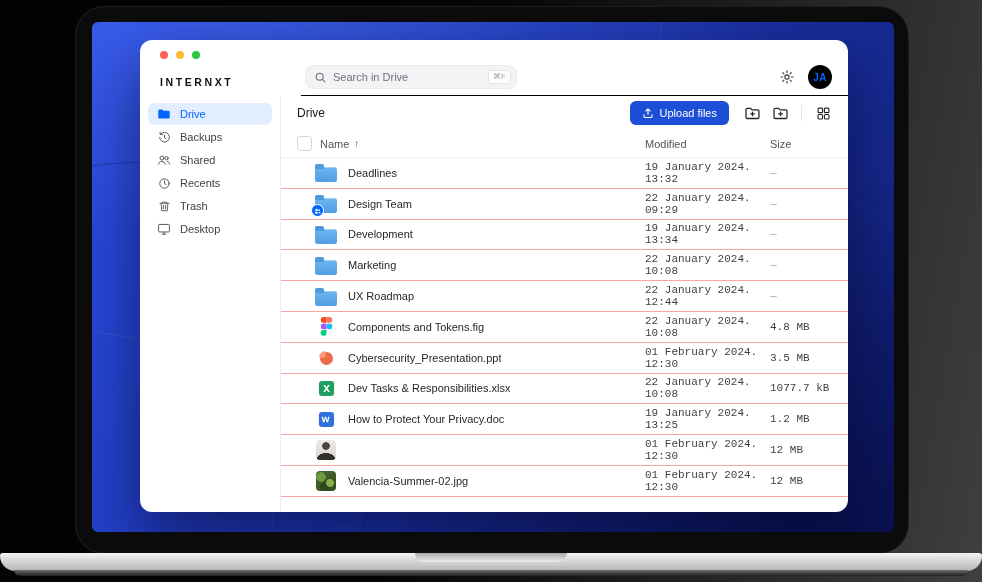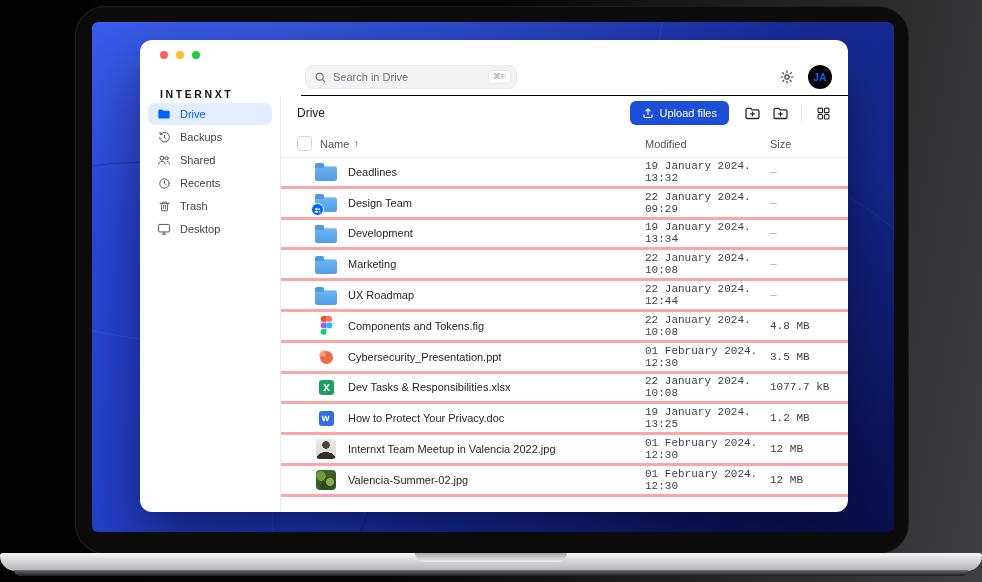--- a/index.html
+++ b/index.html
@@ -26,21 +26,21 @@
     border-radius:3px 3px 16px 16px;}
   .base::after{content:"";position:absolute;left:14px;right:14px;bottom:-5px;height:6px;background:linear-gradient(#6e6e70,#1c1c1d);border-radius:0 0 12px 12px;}
   .base-notch{position:absolute;left:50%;transform:translateX(-50%);top:553px;width:152px;height:9px;background:linear-gradient(#a9a9ab,#ececed);border-radius:0 0 11px 11px;}
   
   .window{position:absolute;left:48px;top:18px;width:708px;height:472px;background:#fff;border-radius:12px;
     box-shadow:0 24px 60px rgba(0,0,25,.5);display:flex;flex-direction:column;overflow:hidden;}
   .topbar{height:56px;display:flex;flex:none;position:relative;}
   .traffic{position:absolute;left:20px;top:11px;display:flex;gap:8px;}
   .dot{width:8px;height:8px;border-radius:50%;}
   .dot.r{background:#ff5f57}.dot.y{background:#febc2e}.dot.g{background:#28c840}
-  .topbar-left{width:141px;flex:none;display:flex;align-items:flex-start;padding:0 0 8px 20px;margin-top:48px;}
+  .topbar-left{width:141px;flex:none;display:flex;align-items:flex-end;padding:0 0 8px 20px;margin-top:48px;}
   .logo{font-size:10.5px;font-weight:700;letter-spacing:2.6px;color:#111114;}
   .topbar-right{flex:1;display:flex;align-items:flex-end;padding:0 16px 6px 4px;border-bottom:1px solid #000000;}
   .search{width:212px;height:24px;background:#f3f3f5;border:1px solid #ebebed;border-radius:8px;display:flex;align-items:center;padding:0 5px 0 8px;gap:6px;box-sizing:border-box;}
   .search-ph{font-size:11px;color:#71717a;flex:1;white-space:nowrap;}
   .kbd{font-size:8px;color:#a1a1aa;background:#fff;border:1px solid #e4e4e7;border-radius:4px;padding:2px 4px;line-height:1;}
   .top-actions{margin-left:auto;display:flex;align-items:center;gap:12px;}
   .icon-btn{width:18px;height:18px;display:flex;align-items:center;justify-content:center;color:#3f3f46;cursor:pointer;background:none;border:none;padding:0;}
   .avatar{width:24px;height:24px;border-radius:50%;background:#000000;color:#0066ff;font-size:10px;font-weight:700;display:flex;align-items:center;justify-content:center;letter-spacing:.3px;}
   .body-row{flex:1;display:flex;min-height:0;}
   
@@ -65,21 +65,21 @@
   .tb-icon + .tb-icon{margin-left:10px;}
   .vdiv{width:1px;height:16px;background:#e4e4e7;margin:0 12px;}
   
   .thead{height:28px;flex:none;display:flex;align-items:center;padding:0 16px;font-size:11px;color:#52525b;border-bottom:1px solid #f0f0f2;box-sizing:border-box;}
   .checkbox{width:13px;height:13px;border:1px solid #d4d4d8;border-radius:3.5px;background:#fff;flex:none;margin-right:8px;cursor:pointer;}
   .col-name{flex:1;display:flex;align-items:center;min-width:0;}
   .col-mod{width:125px;flex:none;}
   .col-size{width:62px;flex:none;}
   .sort{margin-left:5px;color:#52525b;font-size:10px;}
   .rows{flex:1;overflow:hidden;}
-  .frow{height:30.8px;display:flex;align-items:center;padding:0 16px;border-bottom:3px solid #fca5a5;box-sizing:border-box;font-size:11px;cursor:pointer;}
+  .frow{height:30.8px;display:flex;align-items:center;padding:0 16px;border-bottom:1px solid #fca5a5;box-sizing:border-box;font-size:11px;cursor:pointer;}
   .row-spacer{width:18px;flex:none;}
   .icon-box{width:22px;height:22px;flex:none;margin-right:11px;display:flex;align-items:center;justify-content:center;position:relative;}
   .fname{color:#27272a;white-space:nowrap;overflow:hidden;text-overflow:ellipsis;}
   .fmod,.fsize{color:#3f3f46;font-family:Liberation Mono, monospace;}
   .fsize.empty{color:#a7a7ae;}
   
   .folder{width:22px;height:15px;background:linear-gradient(180deg,#6fb6f2,#4f9de4);border-radius:2.5px;position:relative;margin-top:4px;box-shadow:inset 0 1px 0 rgba(255,255,255,.35);}
   .folder::before{content:"";position:absolute;top:-3px;left:0;width:9px;height:5px;background:#4d9ade;border-radius:2px 2px 0 0;}
   .share-badge{position:absolute;left:-4px;bottom:-4px;width:11px;height:11px;border-radius:50%;background:#0066ff;border:1.5px solid #fff;display:flex;align-items:center;justify-content:center;color:#fff;}
   
@@ -371,21 +371,20 @@
     </div>
     <div class="col-mod fmod">19 January 2024. 13:25</div>
     <div class="col-size fsize">1.2 MB</div>
   </div>
               <div class="frow">
     <span class="row-spacer"></span>
     <div class="col-name">
       <span class="icon-box">
                     <span class="thumb thumb-person"></span>
                   </span>
-      <span class="fname">Internxt Team Meetup in Valencia 2022.jpg</span>
     </div>
     <div class="col-mod fmod">01 February 2024. 12:30</div>
     <div class="col-size fsize">12 MB</div>
   </div>
               <div class="frow">
     <span class="row-spacer"></span>
     <div class="col-name">
       <span class="icon-box">
                     <span class="thumb thumb-green"></span>
                   </span>

